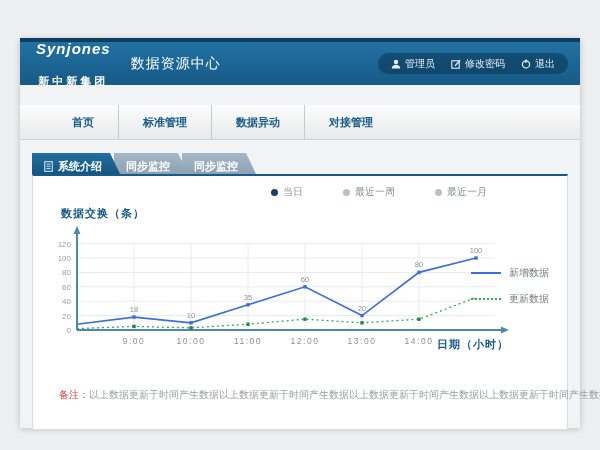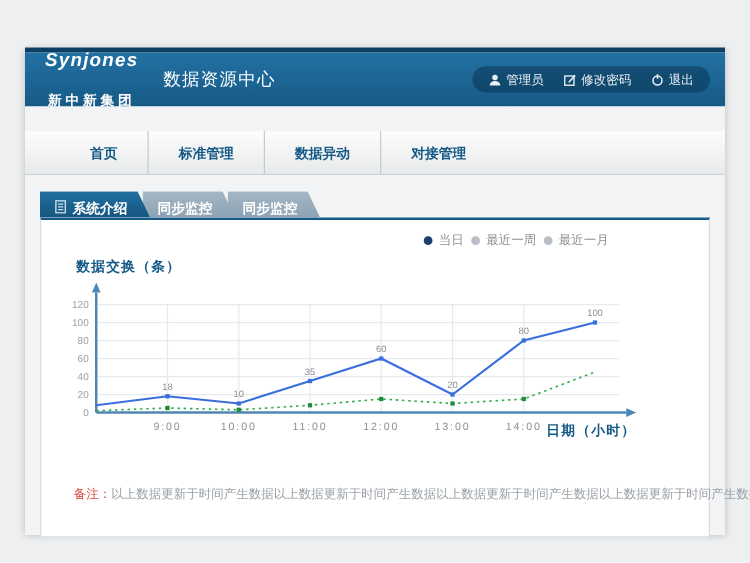--- a/index.html
+++ b/index.html
@@ -35,21 +35,21 @@
   .content { position:relative; height:315px; }
   .tabs-row { position:absolute; left:12px; top:13px; display:flex; height:21px; z-index:2; }
   .tab { height:21px; display:flex; align-items:flex-end; gap:5px; padding:0 18px 0 12px;
          font-size:11px; font-weight:bold; color:#fff; cursor:pointer;
          clip-path:polygon(0 0,calc(100% - 10px) 0,100% 100%,0 100%); margin-right:-6px; }
   .tab.active { background:linear-gradient(#2270a2,#15557f); z-index:3; }
   .tab.inactive { background:linear-gradient(#a5b7c6,#8ca2b4); }
   .panel { position:absolute; left:12px; top:34px; width:536px; height:256px; background:#fff;
            border:1px solid #d8dce0; border-top:2px solid #175a87; }
 
-  .legend-radios { position:absolute; top:9px; right:80px; display:flex; gap:6px; }
+  .legend-radios { position:absolute; top:9px; right:80px; display:flex; gap:40px; }
   .radio-item { display:flex; align-items:center; gap:5px; font-size:10px; color:#8a9096; cursor:pointer; }
   .radio-dot { width:7px; height:7px; border-radius:50%; background:#b9bfc6; }
   .radio-item.selected .radio-dot { background:#1c3f6e; }
 
   .ylabel { position:absolute; left:28px; top:30px; font-size:11px; font-weight:bold; color:#155a87;
             letter-spacing:1px; }
   .chart-svg { position:absolute; left:14px; top:44px; }
 
   .series-legend { position:absolute; right:18px; top:90px; display:flex; flex-direction:column; gap:12px; }
   .series-item { display:flex; align-items:center; gap:8px; font-size:10px; color:#777d84; }
@@ -197,19 +197,29 @@
           <text x="429" y="33" text-anchor="middle" font-size="7.5" fill="#8a9097">100</text>
           <polyline points="30,108.56 87,106.4 144,107.84 201,104.24 258,99.2 315,102.8 372,99.2 429,77.6" fill="none" stroke="#2fae47" stroke-width="1.3" stroke-dasharray="2 3"></polyline>
           <rect x="85.3" y="104.7" width="3.4" height="3.4" fill="#1e8c38"></rect>
           <rect x="142.3" y="106.14" width="3.4" height="3.4" fill="#1e8c38"></rect>
           <rect x="199.3" y="102.53999999999999" width="3.4" height="3.4" fill="#1e8c38"></rect>
           <rect x="256.3" y="97.5" width="3.4" height="3.4" fill="#1e8c38"></rect>
           <rect x="313.3" y="101.1" width="3.4" height="3.4" fill="#1e8c38"></rect>
           <rect x="370.3" y="97.5" width="3.4" height="3.4" fill="#1e8c38"></rect>
         </svg>
 
+      <div class="series-legend">
+        <div class="series-item">
+          <span class="line-sample"></span>
+          <span>新增数据</span>
+        </div>
+        <div class="series-item">
+          <span class="line-sample dotted"></span>
+          <span>更新数据</span>
+        </div>
+      </div>
 
       <div class="note">
         <span class="note-label">备注：</span><span>以上数据更新于时间产生数据以上数据更新于时间产生数据以上数据更新于时间产生数据以上数据更新于时间产生数据以上数据更新于</span>
       </div>
     </div>
   </div>
 </div>
 
 </body></html>

